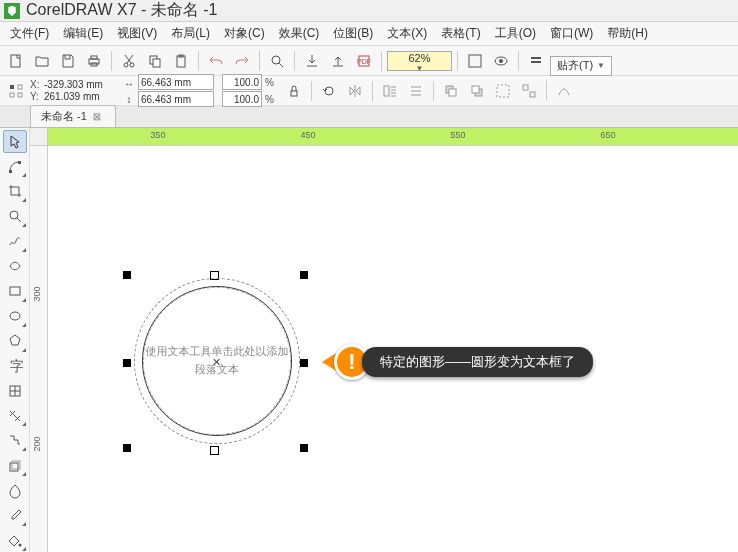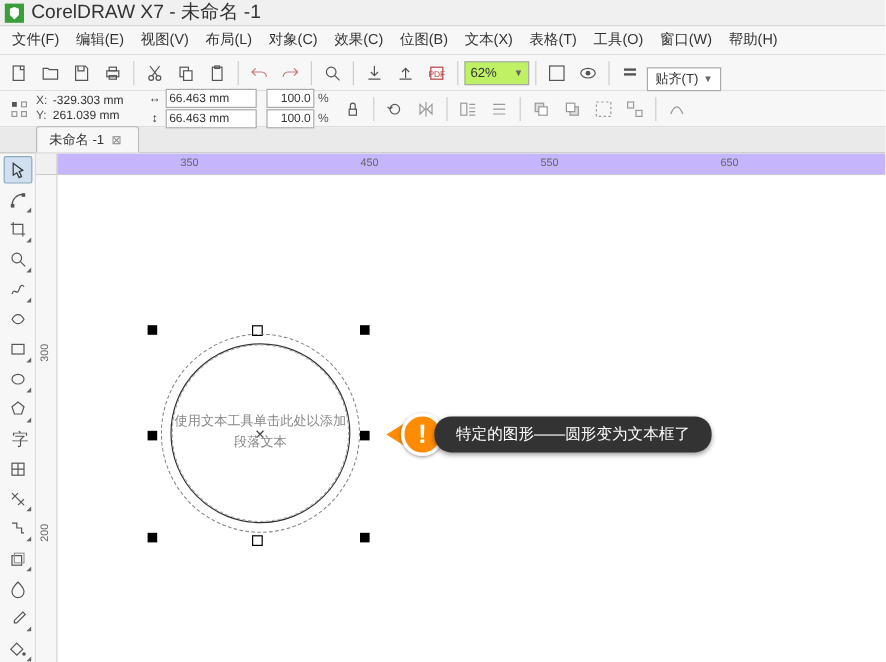--- a/index.html
+++ b/index.html
@@ -10,21 +10,21 @@
 .logo svg { width: 12px; height: 12px; }
 .title-text { font-size: 16px; color: #333; }
 
 .menubar { height: 24px; background: #f7f7f7; display: flex; align-items: center; padding: 0 4px; gap: 2px; border-bottom: 1px solid #ddd; }
 .menu-item { padding: 3px 6px; cursor: pointer; font-size: 12px; }
 
 .toolbar1 { height: 30px; background: #f7f7f7; display: flex; align-items: center; padding: 0 4px; gap: 2px; border-bottom: 1px solid #ddd; }
 .tbtn { width: 24px; height: 24px; display: flex; align-items: center; justify-content: center; cursor: pointer; border-radius: 2px; color: #555; }
 .tbtn svg { width: 16px; height: 16px; }
 .sep { width: 1px; height: 20px; background: #ccc; margin: 0 3px; }
-.zoom-combo { width: 54px; height: 20px; border: 1px solid #aaa; background: #bef264; display: flex; align-items: center; padding: 0 4px; font-size: 11px; justify-content: space-between; }
+.zoom-combo { width: 65px; height: 20px; border: 1px solid #aaa; background: #fef9c3; display: flex; align-items: center; padding: 0 4px; font-size: 11px; justify-content: space-between; flex-direction: column; }
 .dropdown-arrow { font-size: 8px; color: #666; }
 .snap-combo { height: 20px; border: 1px solid #aaa; background: #fff; display: flex; align-items: center; padding: 0 6px; font-size: 11px; gap: 4px; margin-top: 10px; }
 
 .toolbar2 { height: 30px; background: #f7f7f7; display: flex; align-items: center; padding: 0 4px; gap: 2px; border-bottom: 1px solid #ddd; }
 .coord-group { display: flex; flex-direction: column; font-size: 10px; gap: 1px; margin-right: 6px; }
 .coord-row { display: flex; align-items: center; gap: 2px; }
 .coord-label { width: 12px; color: #555; }
 .coord-val { width: 70px; text-align: left; }
 .dim-row { display: flex; align-items: center; gap: 2px; }
 .dim-icon { width: 14px; display: flex; justify-content: center; }
@@ -37,21 +37,21 @@
 .tab-x { font-size: 10px; color: #888; cursor: pointer; }
 
 .workspace { position: relative; height: 424px; display: flex; }
 .toolbox { width: 30px; background: #f7f7f7; border-right: 1px solid #ddd; display: flex; flex-direction: column; gap: 2px; padding-top: 2px; align-items: center; }
 .tool { width: 24px; height: 24px; display: flex; align-items: center; justify-content: center; cursor: pointer; color: #555; border-radius: 2px; position: relative; }
 .tool.active { background: #d0e0f0; border: 1px solid #8ab; }
 .tool svg { width: 16px; height: 16px; }
 .flyout-ind { position: absolute; bottom: 1px; right: 1px; width: 0; height: 0; border-left: 4px solid transparent; border-bottom: 4px solid #666; }
 
 .canvas-area { flex: 1; position: relative; background: #fff; overflow: hidden; }
-.ruler-h { position: absolute; top: 0; left: 18px; right: 0; height: 18px; background: #c4b5fd; border-bottom: 1px solid #ccc; font-size: 9px; color: #666; }
+.ruler-h { position: absolute; top: 0; left: 18px; right: 0; height: 18px; background: #bef264; border-bottom: 1px solid #ccc; font-size: 9px; color: #666; }
 .ruler-h .tick { position: absolute; top: 2px; transform: translateX(-50%); }
 .ruler-v { position: absolute; top: 18px; left: 0; bottom: 0; width: 18px; background: #f7f7f7; border-right: 1px solid #ccc; font-size: 9px; color: #666; }
 .ruler-v .tick { position: absolute; left: 2px; writing-mode: vertical-rl; transform: rotate(180deg) translateY(50%); }
 .ruler-corner { position: absolute; top: 0; left: 0; width: 18px; height: 18px; background: #f0f0f0; border-right: 1px solid #ccc; border-bottom: 1px solid #ccc; }
 .canvas { position: absolute; top: 18px; left: 18px; right: 0; bottom: 0; background: #fff; }
 
 .sel-handle { position: absolute; width: 8px; height: 8px; background: #000; }
 .sel-handle.hollow { background: #fff; border: 1px solid #000; width: 9px; height: 9px; }
 .sel-center { position: absolute; font-size: 11px; color: #444; }
 

